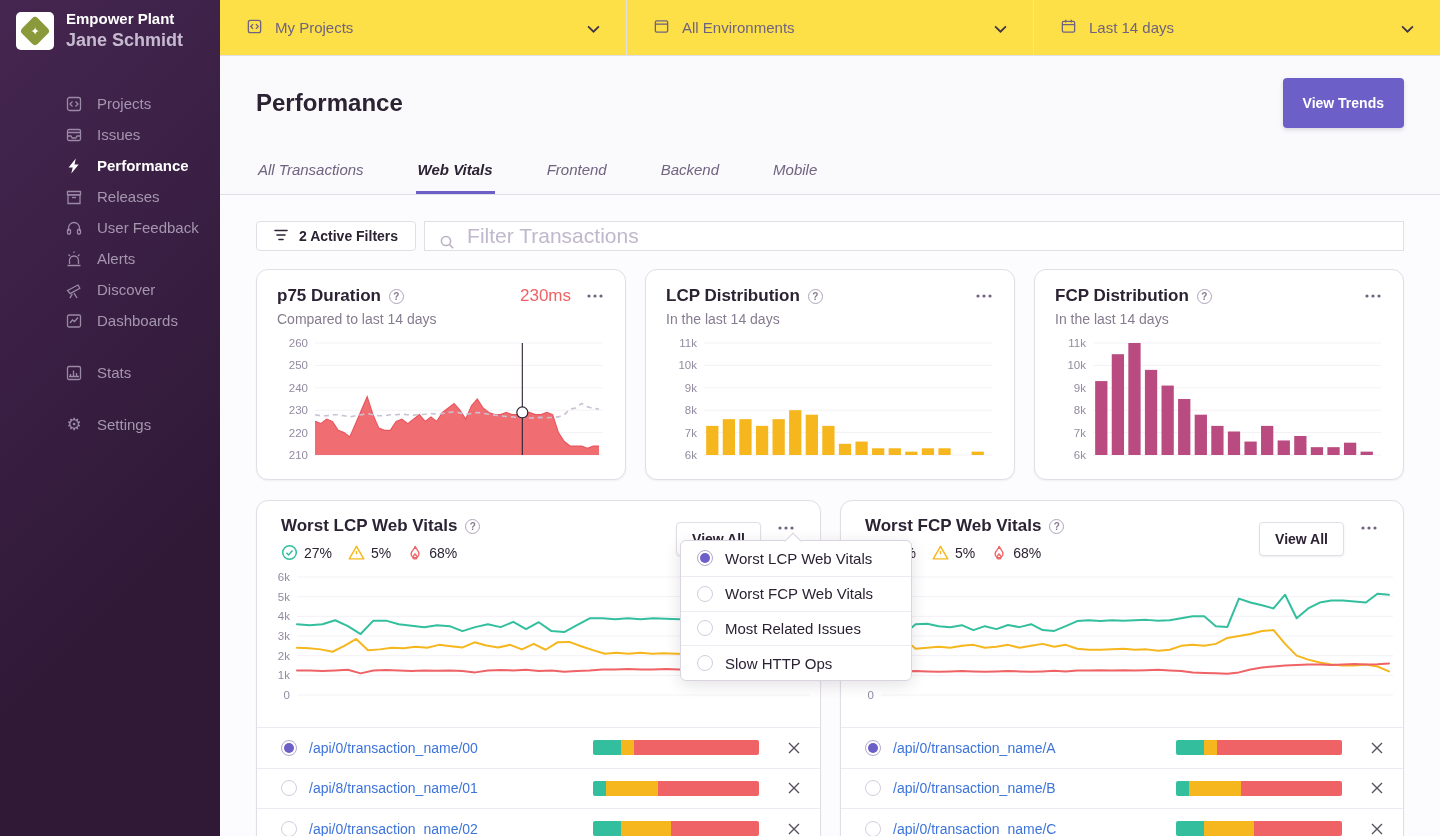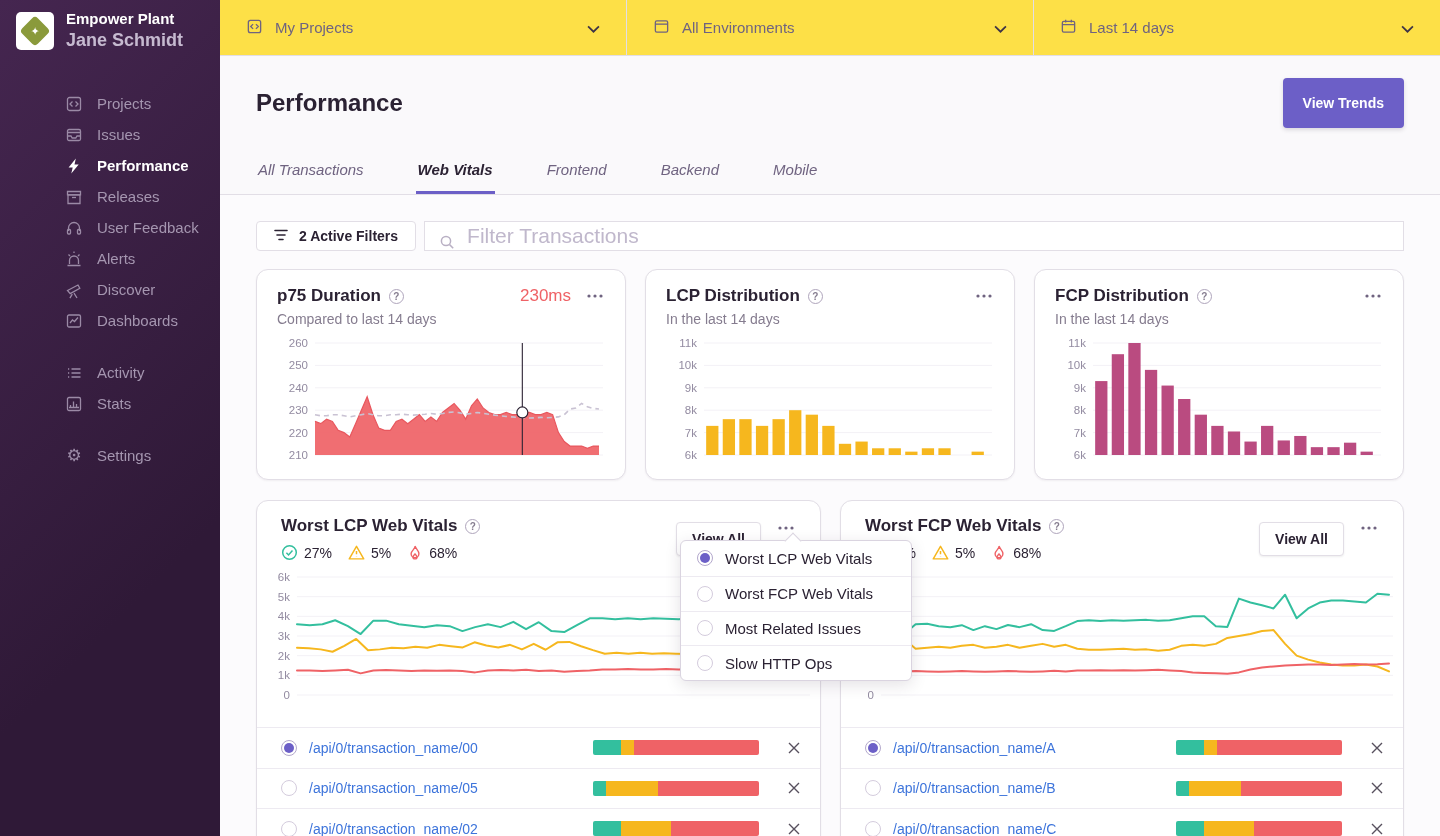--- a/index.html
+++ b/index.html
@@ -169,28 +169,20 @@
     <div class="nav-item">
       <span class="icon">
           <svg width="18" height="18" viewBox="0 0 18 18" fill="none" stroke="currentColor" stroke-width="1.3">
             <rect x="2.5" y="3" width="13" height="12" rx="1.5"></rect>
             <path d="m5 11 2.5-3 2 1.5L13 5.5"></path>
           </svg>
         </span>
       <span>Dashboards</span>
     </div>
     <div class="nav-gap"></div>
-    <div class="nav-item">
-      <span class="icon">
-          <svg width="18" height="18" viewBox="0 0 18 18" fill="none" stroke="currentColor" stroke-width="1.3">
-            <path d="M6.5 5h9M6.5 9h9M6.5 13h9M3 5h1.2M3 9h1.2M3 13h1.2"></path>
-          </svg>
-        </span>
-      <span>Activity</span>
-    </div>
     <div class="nav-item">
       <span class="icon">
           <svg width="18" height="18" viewBox="0 0 18 18" fill="none" stroke="currentColor" stroke-width="1.3">
             <rect x="2.5" y="2.5" width="13" height="13" rx="1.5"></rect>
             <path d="M5.5 12.5V10M8.5 12.5V6.5M11.5 12.5V9M14 12.5H4"></path>
           </svg>
         </span>
       <span>Stats</span>
     </div>
     <div class="nav-gap"></div>
@@ -480,21 +472,21 @@
                 <span style="width: 75%; background: rgb(239, 98, 102);"></span>
               </span>
               <button class="t-close">
                 <svg width="14" height="14" viewBox="0 0 14 14" stroke="#57505E" stroke-width="1.4">
                   <path d="M2 2l10 10M12 2L2 12"></path>
                 </svg>
               </button>
             </div>
             <div class="t-row">
               <span class="radio"></span>
-              <a class="t-link" href="#">/api/0/transaction_name/05</a>
+              <a class="t-link" href="#">/api/8/transaction_name/01</a>
               <span class="t-bar">
                 <span style="width: 8%; background: rgb(51, 191, 158);"></span>
                 <span style="width: 31%; background: rgb(246, 183, 30);"></span>
                 <span style="width: 61%; background: rgb(239, 98, 102);"></span>
               </span>
               <button class="t-close">
                 <svg width="14" height="14" viewBox="0 0 14 14" stroke="#57505E" stroke-width="1.4">
                   <path d="M2 2l10 10M12 2L2 12"></path>
                 </svg>
               </button>

